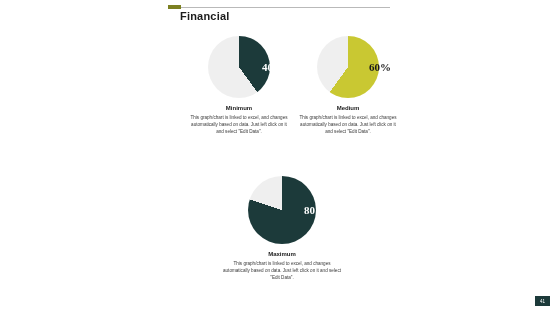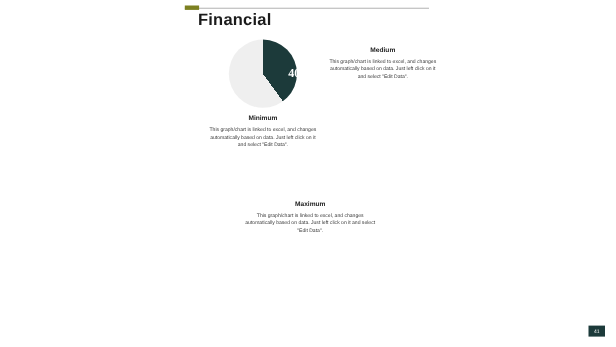--- a/index.html
+++ b/index.html
@@ -33,21 +33,21 @@
     left: 168px;
     top: 5px;
     width: 13px;
     height: 4px;
     background: #7c8021;
   }
   .title {
     position: absolute;
     left: 180px;
     top: 10px;
-    font-size: 15px;
+    font-size: 11px;
     font-weight: bold;
     color: #1b1b1b;
     letter-spacing: 0.2px;
   }
 
   
   .chart-block {
     position: absolute;
     text-align: center;
   }
@@ -120,23 +120,31 @@
   <div class="chart-block" style="left:175px; top:36px; width:128px;">
     <div class="pie-wrap" style="width:62px;height:62px;">
       <div class="pie" style="width:62px;height:62px;background:conic-gradient(#1c3a3a 0deg 144deg, #efefef 144deg 360deg);"></div>
       <div class="pie-label on-dark" style="left:4px;right:-14px;">40%</div>
     </div>
     <div class="cap-title">Minimum</div>
     <div class="cap-body">This graph/chart is linked to excel, and changes automatically based on data. Just left click on it and select "Edit Data".</div>
   </div>
 
   <div class="chart-block" style="left:284px; top:36px; width:128px;">
+    <div class="pie-wrap" style="width:62px;height:62px;">
+      <div class="pie" style="width:62px;height:62px;background:conic-gradient(#c9c832 0deg 216deg, #efefef 216deg 360deg);"></div>
+      <div class="pie-label on-light" style="left:6px;right:-12px;">60%</div>
+    </div>
     <div class="cap-title">Medium</div>
     <div class="cap-body">This graph/chart is linked to excel, and changes automatically based on data. Just left click on it and select "Edit Data".</div>
   </div>
 
   <div class="chart-block" style="left:218px; top:176px; width:128px;">
+    <div class="pie-wrap" style="width:68px;height:68px;">
+      <div class="pie" style="width:68px;height:68px;background:conic-gradient(#1c3a3a 0deg 288deg, #efefef 288deg 360deg);"></div>
+      <div class="pie-label on-dark" style="left:10px;right:-10px;">80%</div>
+    </div>
     <div class="cap-title">Maximum</div>
     <div class="cap-body wide">This graph/chart is linked to excel, and changes automatically based on data. Just left click on it and select "Edit Data".</div>
   </div>
 
   <div class="page-badge">41</div>
 </div>
 
 </body></html>

